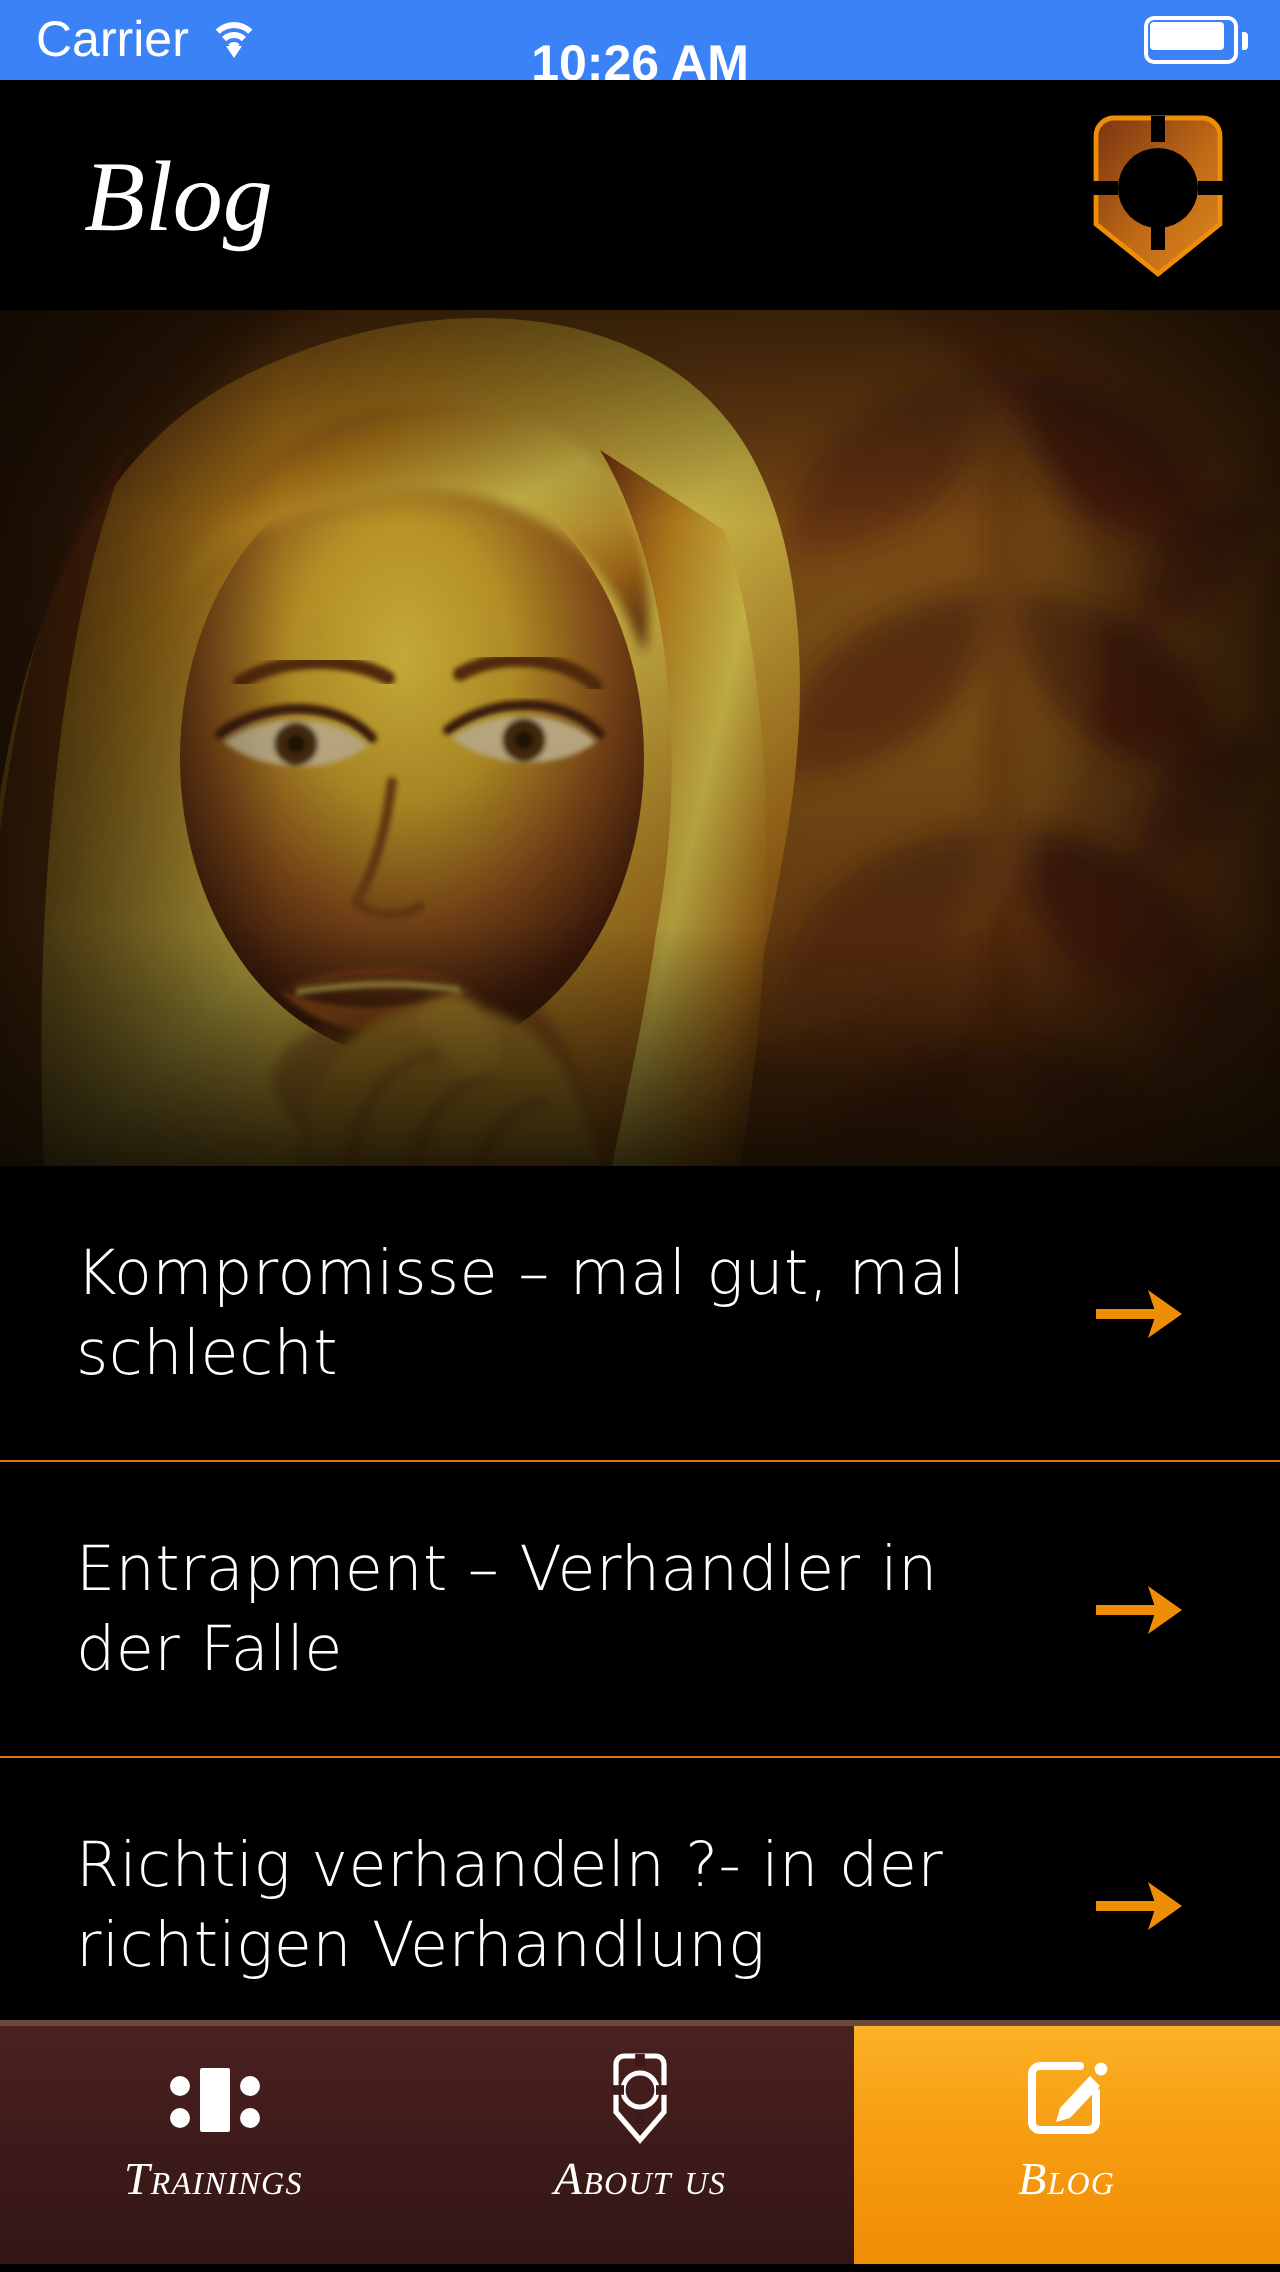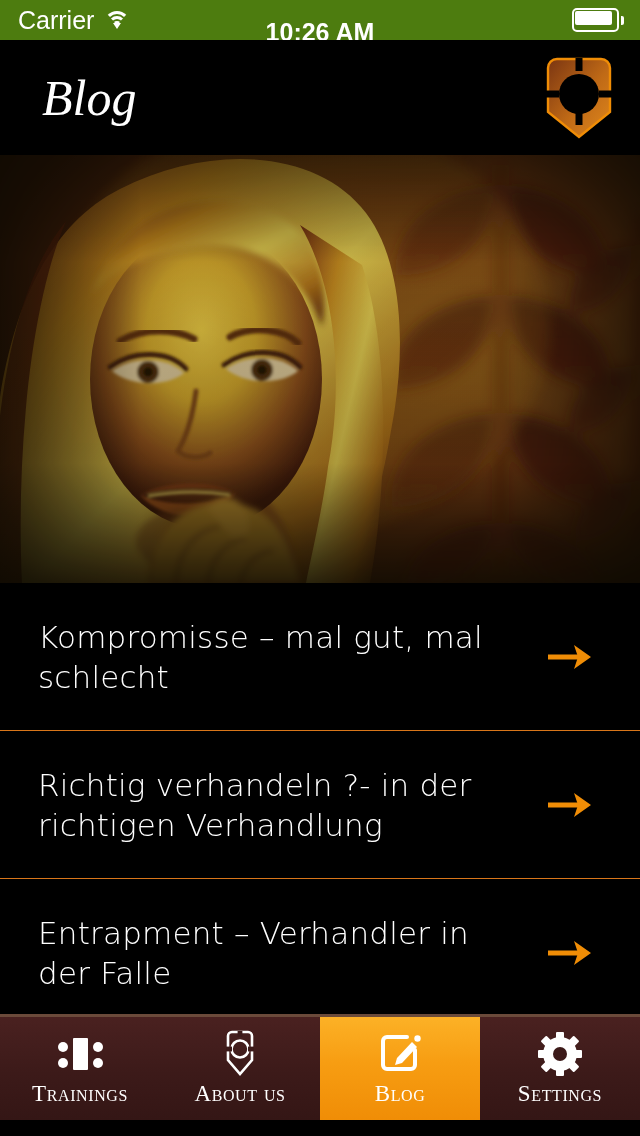--- a/index.html
+++ b/index.html
@@ -7,21 +7,21 @@
     width:640px; height:1136px;
     background:#000;
     font-family:"Liberation Sans", sans-serif;
     overflow:hidden;
   }
   #screen { position:relative; width:640px; height:1136px; background:#000; }
 
   
   .statusbar{
     position:absolute; left:0; top:0; width:640px; height:40px;
-    background:#4d7c0f; color:#fff;
+    background:#3b82f6; color:#fff;
     display:flex; align-items:center;
   }
   .sb-left{ position:absolute; left:18px; display:flex; align-items:center; gap:10px; }
   .sb-carrier{ font-size:25px; letter-spacing:0px; line-height:1; }
   .wifi{ width:26px; height:20px; position:relative; }
   .wifi i{
     position:absolute; left:50%; transform:translateX(-50%);
     border:3px solid #fff; border-bottom-color:transparent;
     border-left-color:transparent; border-right-color:transparent;
     border-radius:50%;
@@ -92,24 +92,25 @@
     font-family:"DejaVu Sans", sans-serif;
     font-stretch:condensed;
   }
   .row-arrow{
     position:absolute; right:46px; top:50%; transform:translateY(-50%);
     width:46px; height:30px;
   }
 
   
   .tabbar{
-    position:absolute; left:0; bottom:16px; width:640px; height:106px;
+    position:absolute; left:0; bottom:4px; width:640px; height:122px;
     background:linear-gradient(180deg,#4a2120 0%, #3c1a19 55%, #341615 100%);
     display:flex;
     border-top:3px solid #6b4a3a;
+    font-style:italic;
   }
   .tab{
     flex:1 1 0; position:relative;
     display:flex; flex-direction:column; align-items:center;
     justify-content:flex-start; padding-top:12px;
     color:#fff; text-decoration:none;
   }
   .tab.active{
     background:linear-gradient(180deg,#fcb126 0%, #f79d12 45%, #f08d06 100%);
   }
@@ -303,31 +304,31 @@
       <div class="row-title">Kompromisse – mal gut, mal schlecht</div>
       <span class="row-arrow">
         <svg viewBox="0 0 46 30" width="46" height="30">
           <path d="M2 15 H36" stroke="#f08d06" stroke-width="5" stroke-linecap="square"></path>
           <path d="M26 3 L43 15 L26 27 L30 15 Z" fill="#f08d06"></path>
         </svg>
       </span>
     </div>
 
     <div class="row">
-      <div class="row-title">Richtig verhandeln ?- in der richtigen Verhandlung</div>
+      <div class="row-title">Entrapment – Verhandler in der Falle</div>
       <span class="row-arrow">
         <svg viewBox="0 0 46 30" width="46" height="30">
           <path d="M2 15 H36" stroke="#f08d06" stroke-width="5" stroke-linecap="square"></path>
           <path d="M26 3 L43 15 L26 27 L30 15 Z" fill="#f08d06"></path>
         </svg>
       </span>
     </div>
 
     <div class="row">
-      <div class="row-title">Entrapment – Verhandler in der Falle</div>
+      <div class="row-title">Richtig verhandeln ?- in der richtigen Verhandlung</div>
       <span class="row-arrow">
         <svg viewBox="0 0 46 30" width="46" height="30">
           <path d="M2 15 H36" stroke="#f08d06" stroke-width="5" stroke-linecap="square"></path>
           <path d="M26 3 L43 15 L26 27 L30 15 Z" fill="#f08d06"></path>
         </svg>
       </span>
     </div>
 
   </div>
 
@@ -365,35 +366,16 @@
         <svg viewBox="0 0 54 48" width="54" height="48">
           <path d="M34 7 H14 a4 4 0 0 0 -4 4 v24 a4 4 0 0 0 4 4 h24 a4 4 0 0 0 4 -4 V20" fill="none" stroke="#fff" stroke-width="4" stroke-linecap="round"></path>
           <path d="M24 28 L39 12 L44 17 L29 33 L22 35 Z" fill="#fff"></path>
           <circle cx="44.5" cy="8.5" r="3.2" fill="#fff"></circle>
         </svg>
       </span>
       <span class="tab-label">Blog</span>
     </div>
 
 
-    <div class="tab">
-      <span class="tab-icon">
-        <svg viewBox="0 0 54 48" width="54" height="48">
-          <g fill="#fff">
-            <circle cx="27" cy="24" r="17"></circle>
-            <rect x="23" y="2" width="8" height="10" rx="1"></rect>
-            <rect x="23" y="36" width="8" height="10" rx="1"></rect>
-            <rect x="5" y="20" width="10" height="8" rx="1"></rect>
-            <rect x="39" y="20" width="10" height="8" rx="1"></rect>
-            <rect x="10" y="7" width="8" height="10" rx="1" transform="rotate(-45 14 12)"></rect>
-            <rect x="36" y="7" width="8" height="10" rx="1" transform="rotate(45 40 12)"></rect>
-            <rect x="10" y="31" width="8" height="10" rx="1" transform="rotate(45 14 36)"></rect>
-            <rect x="36" y="31" width="8" height="10" rx="1" transform="rotate(-45 40 36)"></rect>
-          </g>
-          <circle cx="27" cy="24" r="7" fill="#3c1a19"></circle>
-        </svg>
-      </span>
-      <span class="tab-label">Settings</span>
-    </div>
 
   </div>
 
 </div>
 
 </body></html>

